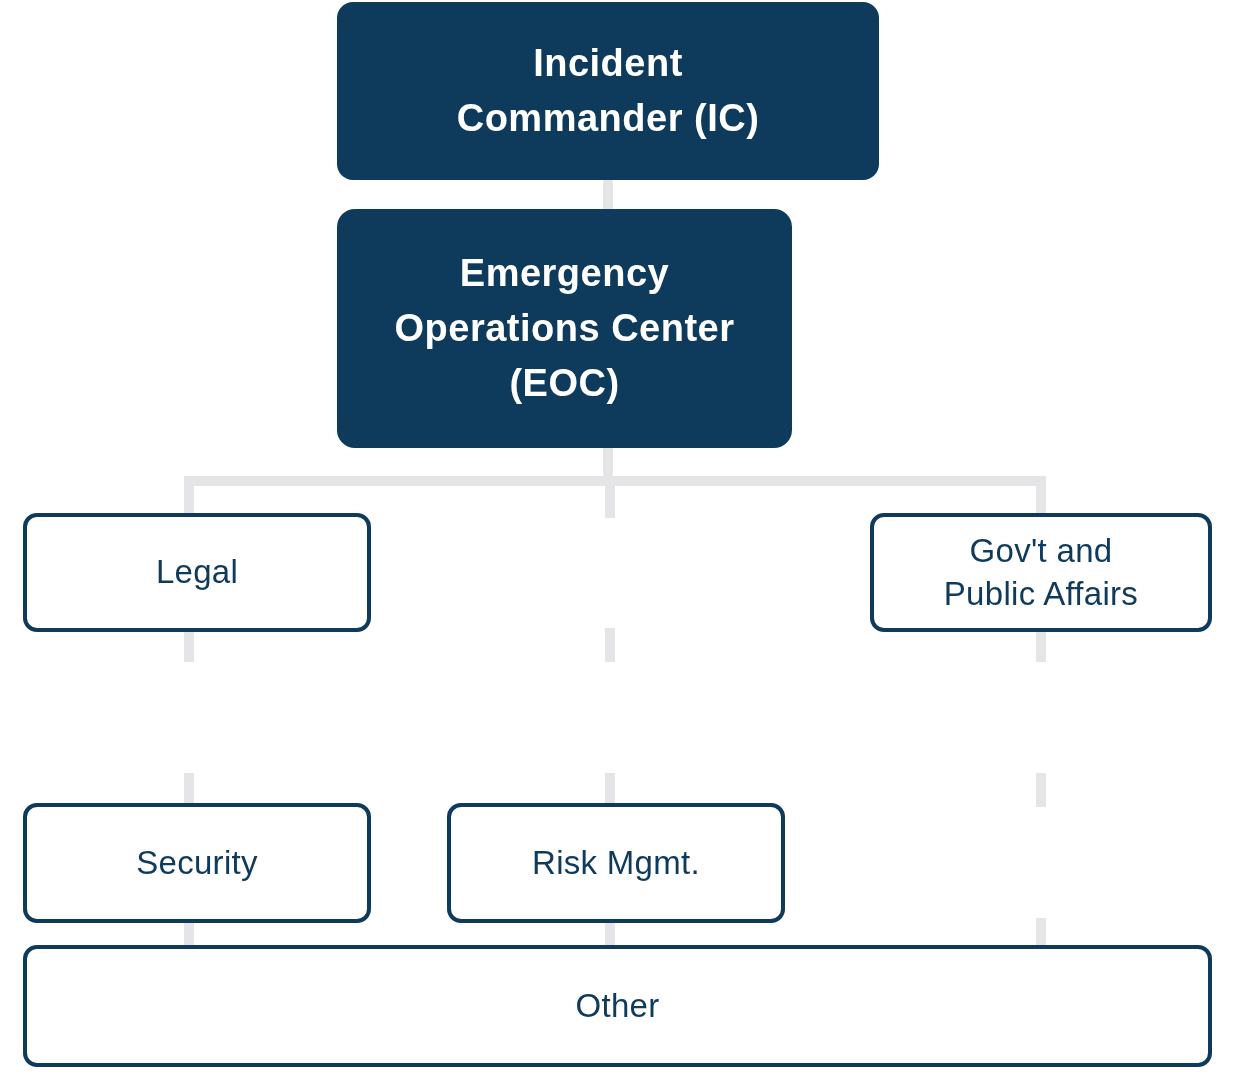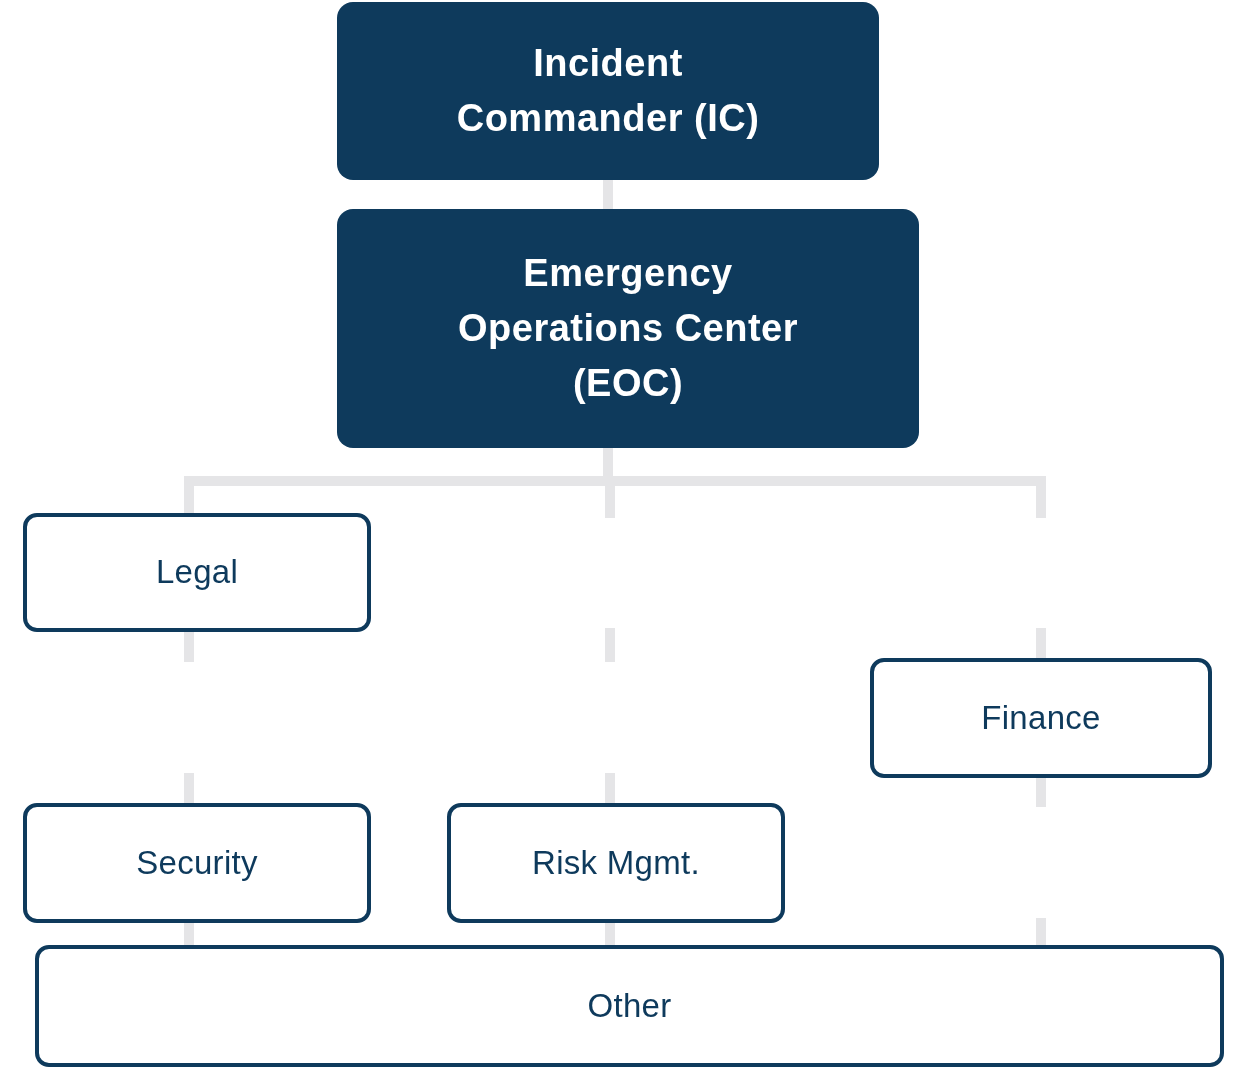--- a/index.html
+++ b/index.html
@@ -43,29 +43,29 @@
     color: #0E3A5C;
     border: 4px solid #0E3A5C;
     border-radius: 14px;
     font-size: 33px;
     font-weight: 400;
     line-height: 1.3;
     letter-spacing: 0.3px;
   }
   
   #node-ic   { left: 337px; top: 2px;   width: 542px; height: 178px; }
-  #node-eoc  { left: 337px; top: 209px; width: 582px; height: 239px; }
+  #node-eoc  { left: 337px; top: 209px; width: 455px; height: 239px; border-radius: 18px; }
   
   .col1 { left: 23px;  width: 348px; }
   .col2 { left: 447px; width: 338px; }
   .col3 { left: 870px; width: 342px; }
   .row1 { top: 513px; height: 119px; }
   .row2 { top: 658px; height: 120px; }
   .row3 { top: 803px; height: 120px; }
-  #node-other { left: 35px; top: 945px; width: 1189px; height: 122px; }
+  #node-other { left: 23px; top: 945px; width: 1189px; height: 122px; }
   
   #conn-ic-eoc      { left: 603px;  top: 176px; width: 10px; height: 38px; }
   #conn-eoc-down    { left: 603px;  top: 444px; width: 10px; height: 42px; }
   #conn-hline       { left: 184px;  top: 476px; width: 862px; height: 10px; }
   #conn-drop-c1     { left: 184px;  top: 482px; width: 10px; height: 36px; }
   #conn-drop-c2     { left: 605px;  top: 482px; width: 10px; height: 36px; }
   #conn-drop-c3     { left: 1036px; top: 482px; width: 10px; height: 36px; }
   #conn-r1r2-c1     { left: 184px;  top: 628px; width: 10px; height: 34px; }
   #conn-r1r2-c2     { left: 605px;  top: 628px; width: 10px; height: 34px; }
   #conn-r1r2-c3     { left: 1036px; top: 628px; width: 10px; height: 34px; }
@@ -98,21 +98,22 @@
   <div class="connector" id="conn-r3other-c3"></div>
 
   <div class="node node-dark" id="node-ic">Incident
 Commander (IC)</div>
 
   <div class="node node-dark" id="node-eoc">Emergency
 Operations Center
 (EOC)</div>
 
   <div class="node node-light col1 row1">Legal</div>
+  <div class="node node-light col3 row1">Gov't and
+Public Affairs</div>
 
-  <div class="node node-light col3 row2">Finance</div>
 
   <div class="node node-light col1 row3">Security</div>
   <div class="node node-light col2 row3">Risk Mgmt.</div>
 
   <div class="node node-light" id="node-other">Other</div>
 
 </div>
 
 </body></html>

